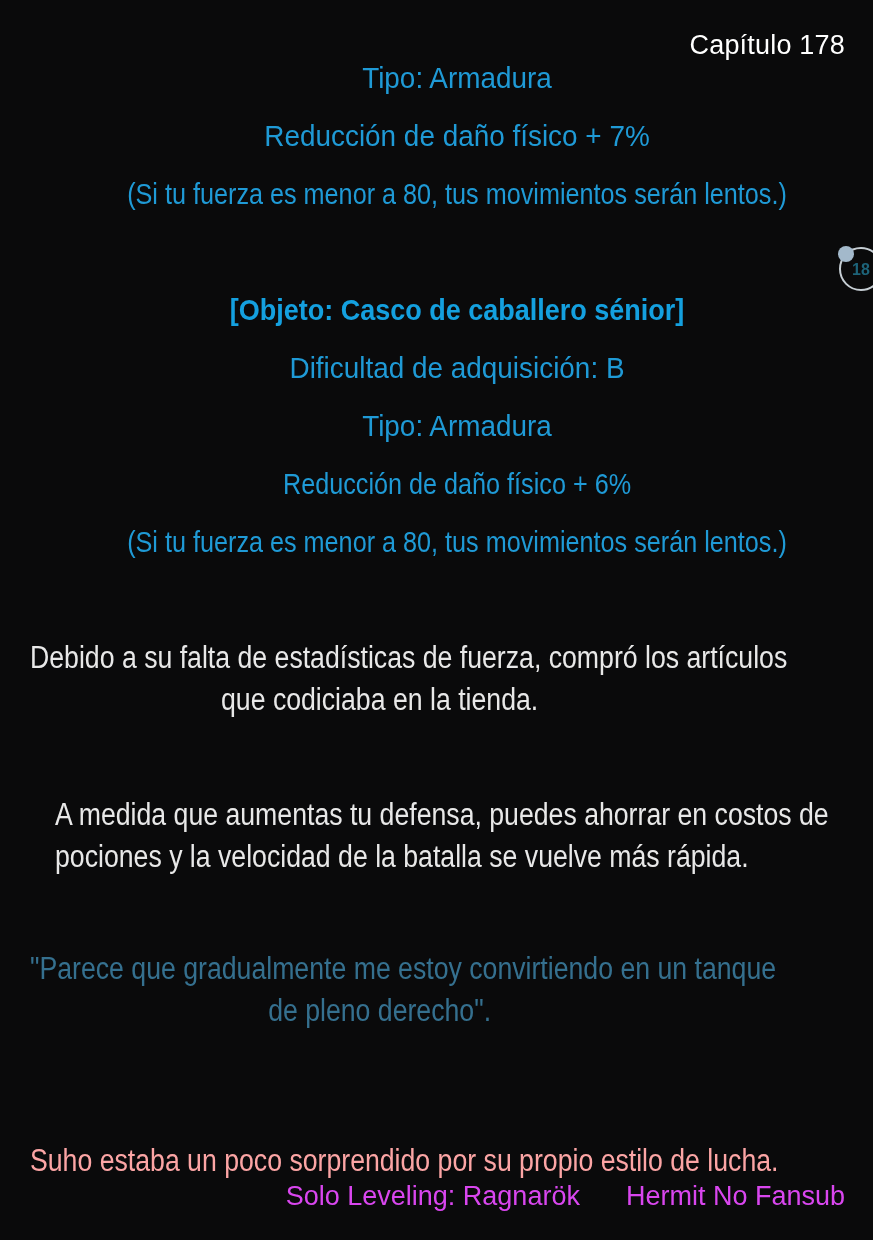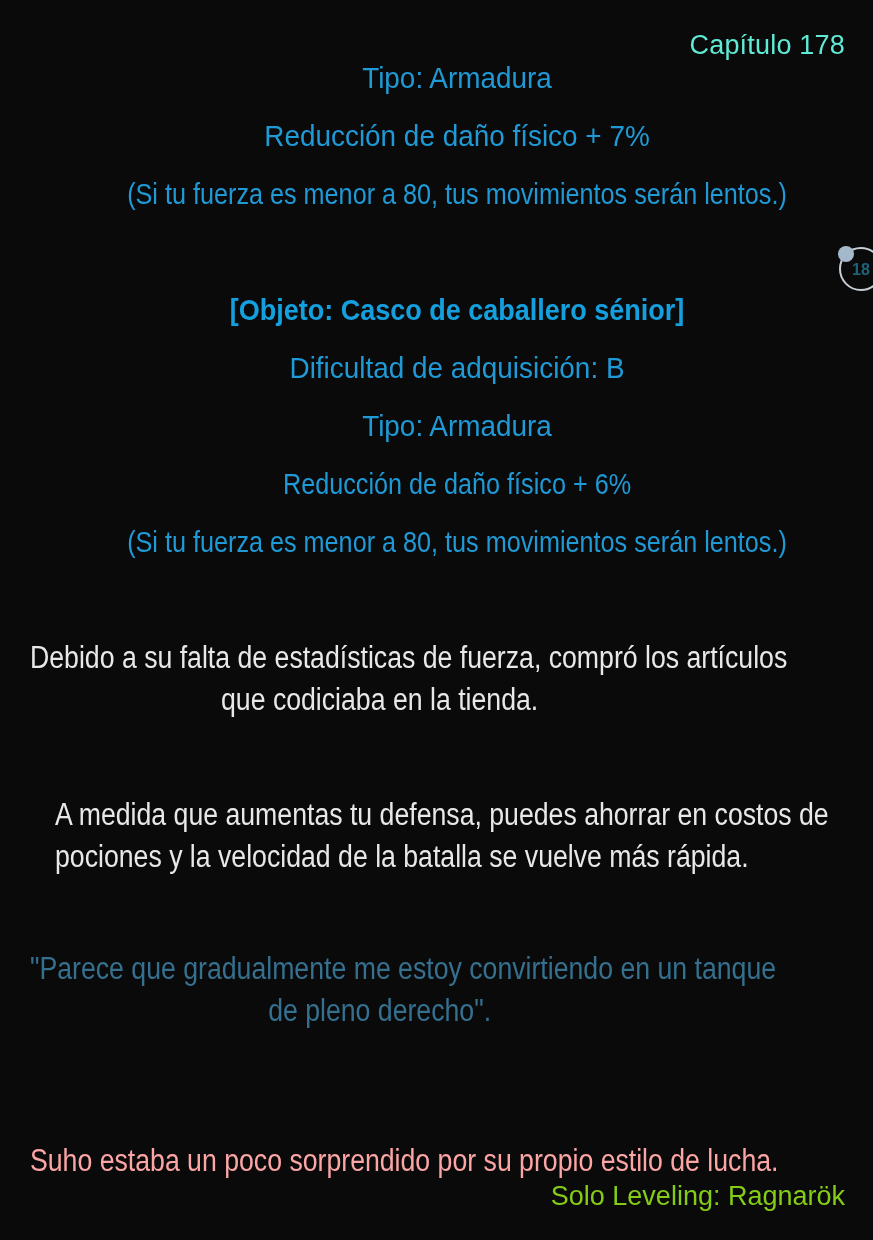--- a/index.html
+++ b/index.html
@@ -11,21 +11,21 @@
     overflow: hidden;
     font-family: "Liberation Sans", sans-serif;
     -webkit-font-smoothing: antialiased;
   }
   
   .chapter {
     position: absolute;
     top: 30px;
     right: 28px;
     font-size: 27px;
-    color: #5eead4;
+    color: #ffffff;
     letter-spacing: 0.2px;
   }
   
   .item-window {
     position: absolute;
     top: 49px;
     left: 0;
     right: 0;
     text-align: center;
     margin-left: 41px;
@@ -65,21 +65,21 @@
   }
   
   .footer {
     position: absolute;
     top: 1175px;
     right: 28px;
     display: flex;
     gap: 46px;
     font-size: 27px;
     line-height: 42px;
-    color: #84cc16;
+    color: #d946ef;
   }
 </style>
 </head>
 <body>
 
 <div class="page">
 
   <div class="chapter">Capítulo 178</div>
 
   <div class="item-window" style="color: rgb(31, 154, 214);">
@@ -115,15 +115,16 @@
   <div class="comment-badge">
     <svg width="50" height="58" viewBox="0 0 50 58">
       <circle cx="23" cy="28" r="21" fill="none" stroke-width="2" stroke="#c6ced4"></circle>
       <circle cx="8" cy="13" r="8" fill="#a3b9cb"></circle>
       <text x="23" y="34" font-size="16" font-weight="bold" text-anchor="middle" font-family="Liberation Sans, sans-serif" fill="#1d6379">18</text>
     </svg>
   </div>
 
   <div class="footer">
     <span>Solo Leveling: Ragnarök</span>
+    <span>Hermit No Fansub</span>
   </div>
 
 </div>
 
 </body></html>

